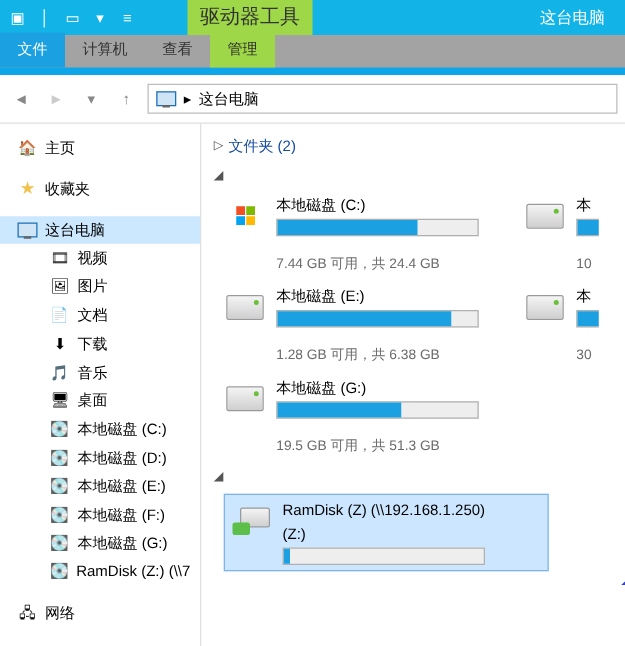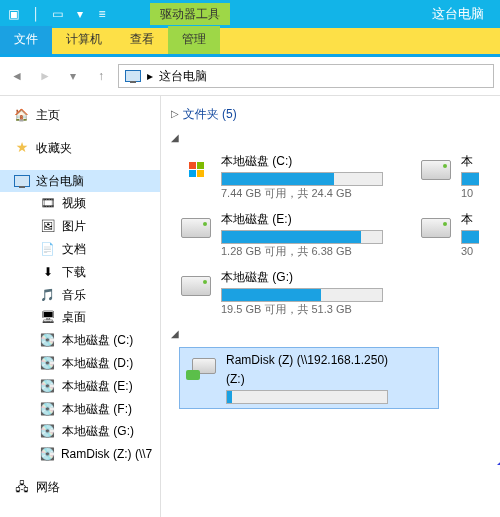--- a/index.html
+++ b/index.html
@@ -1,22 +1,22 @@
 <!DOCTYPE html>
 <html><head>
 <meta charset="utf-8">
 <style>
   body{margin:0;font:12px/1.4 "Microsoft YaHei","Segoe UI",sans-serif;background:#fff;color:#000;overflow:hidden;width:500px;height:517px}
   .titlebar{height:28px;background:#12b4e8;display:flex;align-items:center;padding:0 6px;color:#fff}
   .qat{display:flex;gap:6px;align-items:center}
   .qat span{width:16px;display:flex;justify-content:center}
-  .ctx-group{margin-left:40px;background:#9ed747;color:#333;padding:3px 10px;font-size:12px}
+  .ctx-group{margin-left:40px;background:#9ed747;color:#333;padding:3px 10px;font-size:16px}
   .spacer{flex:1}
   .title-txt{font-size:13px;margin-right:10px}
-  .ribbon{height:26px;background:#fde047;display:flex;align-items:flex-end;border-bottom:3px solid #0ea5e9}
+  .ribbon{height:26px;background:#a3a3a3;display:flex;align-items:flex-end;border-bottom:6px solid #0ea5e9}
   .tab{padding:5px 14px 6px;font-size:12px;color:#333;border-right:0}
   .tab.file{background:#1ba1e2;color:#fff}
   .tab.ctx{background:#9ed747}
   .navbar{height:32px;display:flex;align-items:center;gap:6px;padding:3px 6px;border-bottom:1px solid #e0e0e0}
   .navbtn{width:22px;height:22px;display:flex;align-items:center;justify-content:center;color:#888}
   .addr{flex:1;height:22px;border:1px solid #bcbcbc;display:flex;align-items:center;padding:0 6px;gap:6px;font-size:12px}
   .body{display:flex;height:calc(517px - 28px - 26px - 32px)}
   .sidebar{width:160px;border-right:1px solid #e0e0e0;overflow:hidden;padding-top:8px}
   .nav-item{display:flex;align-items:center;gap:6px;padding:3px 8px 3px 14px;font-size:12px;white-space:nowrap}
   .nav-item.child{padding-left:40px}
@@ -27,21 +27,21 @@
   .group-head{display:flex;align-items:center;gap:4px;color:#13499f;font-size:12px;padding:4px 0}
   .group-head .tri{font-size:10px;color:#555}
   .drives{display:flex;flex-wrap:wrap;gap:10px 20px;padding:4px 8px 6px 8px}
   .drive{width:220px;display:flex;gap:8px;align-items:flex-start}
   .drive.cut{width:60px;overflow:hidden}
   .d-ico{width:34px;height:34px;flex:0 0 34px;display:flex;align-items:center;justify-content:center}
   .d-body{flex:1}
   .d-name{font-size:12px;margin-bottom:2px}
   .bar{width:160px;height:12px;border:1px solid #b0b0b0;background:#eee;position:relative}
   .bar .fill{position:absolute;left:0;top:0;bottom:0;background:#1ba1e2}
-  .d-sub{font-size:11px;color:#6a6a6a;margin-top:0}
+  .d-sub{font-size:11px;color:#6a6a6a;margin-top:15px}
   .netloc{margin:2px 8px 0 8px;border:1px solid #7eb4ea;background:#cde6ff;padding:4px;display:flex;gap:8px;align-items:flex-start;width:250px}
   .arrow{position:absolute;left:330px;top:265px;pointer-events:none}
   
   .i-monitor{width:14px;height:10px;border:1px solid #1d6fb8;background:#cfe5f6;position:relative}
   .i-monitor:after{content:"";position:absolute;left:4px;top:10px;width:6px;height:2px;background:#666}
   .i-drive{width:28px;height:18px;background:linear-gradient(#f4f4f4,#cfcfcf);border:1px solid #9a9a9a;border-radius:2px;position:relative}
   .i-drive:after{content:"";position:absolute;right:3px;top:3px;width:4px;height:4px;background:#6bbf3a;border-radius:50%}
   .i-netdrive{width:30px;height:22px;position:relative}
   .i-netdrive .disk{position:absolute;right:0;top:0;width:22px;height:14px;background:linear-gradient(#f4f4f4,#cfcfcf);border:1px solid #9a9a9a;border-radius:2px}
   .i-netdrive .plug{position:absolute;left:0;bottom:0;width:14px;height:10px;background:#5bbf4a;border-radius:2px}
@@ -156,21 +156,21 @@
     <div class="nav-sep"></div>
     <div class="nav-item">
       <span class="ico">🖧</span>
       <span>网络</span>
     </div>
   </div>
 
   <div class="content" style="position:relative">
     <div class="group-head">
       <span class="tri">▷</span>
-      <span>文件夹 (5)</span>
+      <span>文件夹 (2)</span>
     </div>
 
     <div class="group-head">
       <span class="tri">◢</span>
     </div>
     <div class="drives" id="drives">
 
     <div class="drive">
           <div class="d-ico">
             <div class="i-winlogo">

